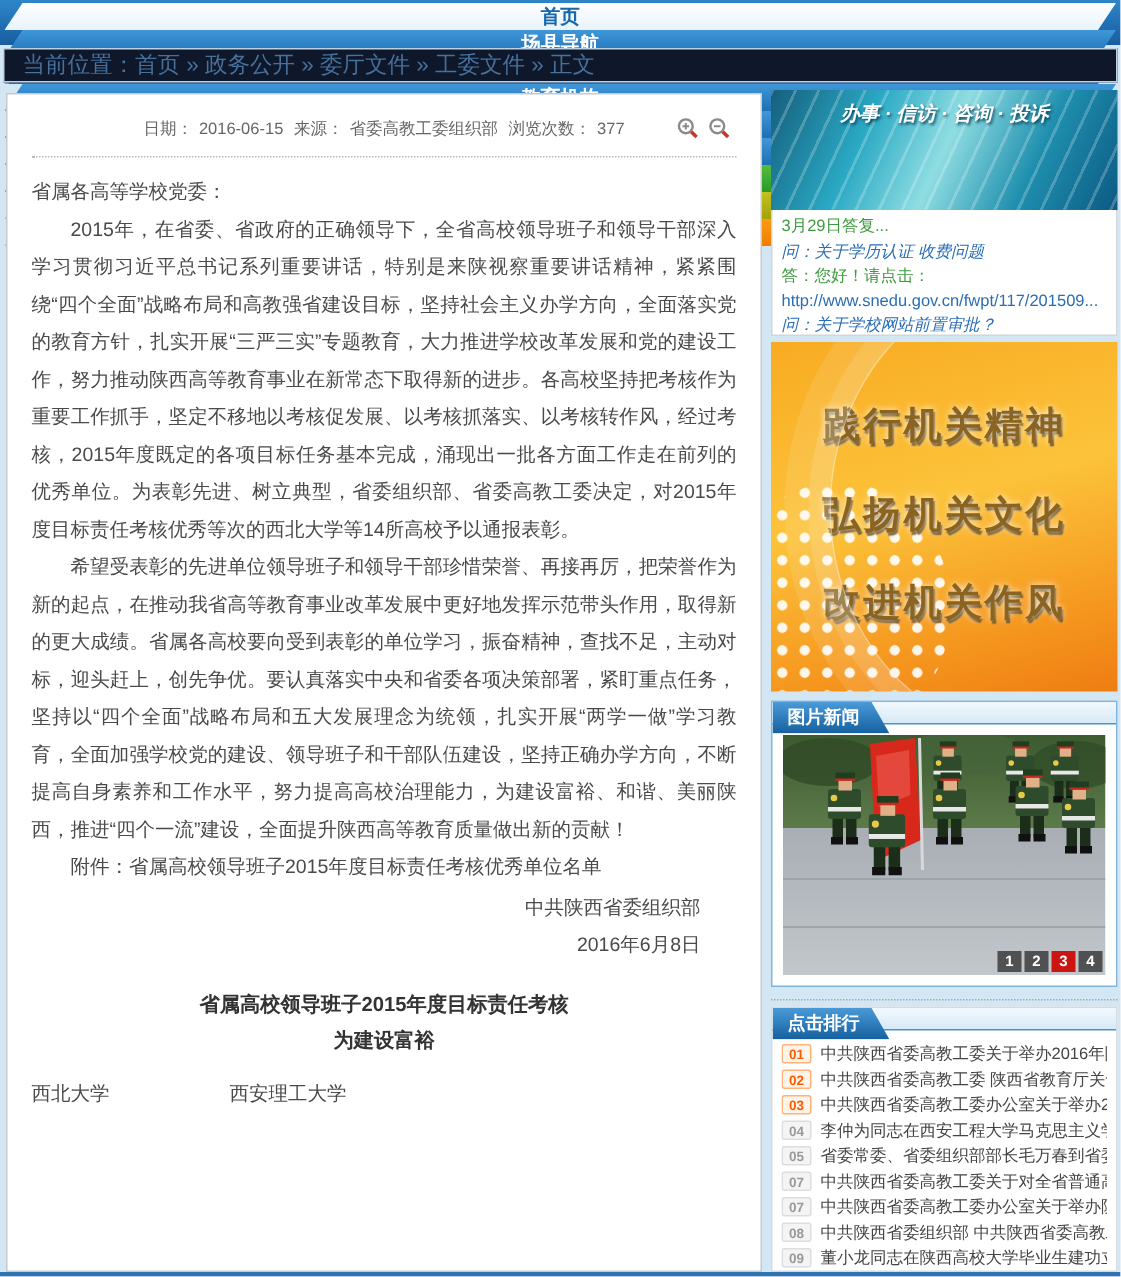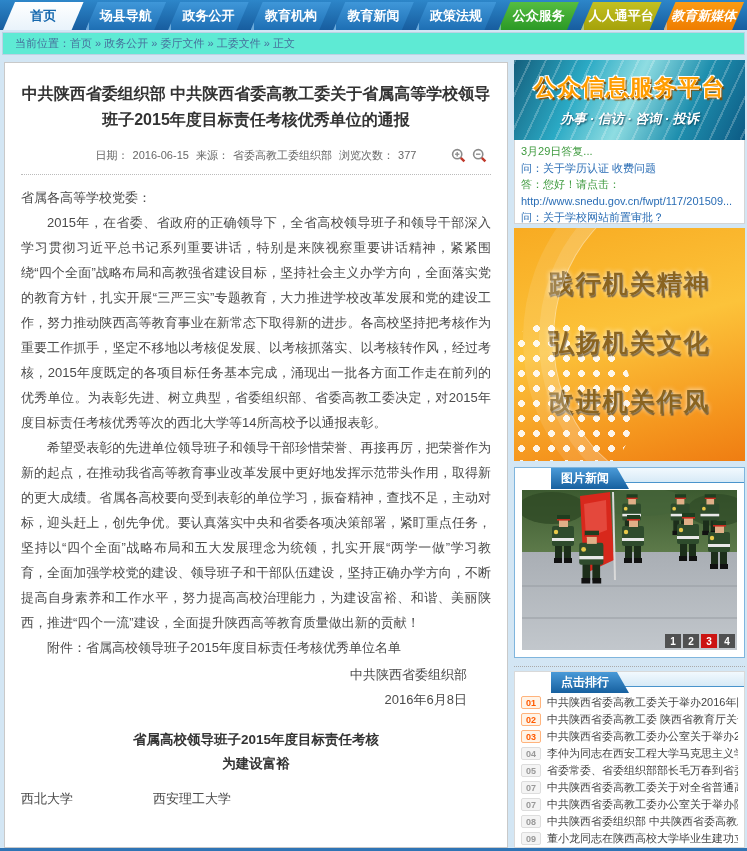--- a/index.html
+++ b/index.html
@@ -8,41 +8,41 @@
     position:relative; overflow:hidden;
     background:#d3e6f4;
     font-family:"Liberation Sans","DejaVu Sans",sans-serif;
     color:#444;
   }
 
   
   .navbar {
     position:absolute; top:0; left:0; width:747px; height:30px;
     background:linear-gradient(#2d86c9,#175d9f);
-    display:flex; align-items:stretch; padding:2px 2px 0 2px;
+    display:flex; align-items:stretch; padding:2px 2px 0 2px;flex-direction:column;
   }
   .nav-tab {
     flex:1; margin:0 1px; position:relative;
     display:flex; align-items:center; justify-content:center;
     font-size:13px; font-weight:bold; color:#fff; cursor:pointer;
     clip-path:polygon(12px 0, 100% 0, calc(100% - 12px) 100%, 0 100%);
     background:linear-gradient(#3f97d9,#1e6fb4);
     box-shadow:inset 3px 0 0 rgba(170,215,245,.55);
   }
   .nav-tab.white { background:linear-gradient(#ffffff,#e9f3fb); color:#1568ae; box-shadow:none; }
   .nav-tab.green { background:linear-gradient(#55bd40,#2b9926); }
   .nav-tab.olive { background:linear-gradient(#c3c021,#a5a20a); }
   .nav-tab.orange{ background:linear-gradient(#fb9b13,#ef7d00);font-style:italic; }
 
   
   .breadcrumb {
     position:absolute; top:32px; left:2px; width:743px; height:23px;
-    background:#5eead4; border:1px solid #bcd2e4;
+    background:#0f172a; border:1px solid #bcd2e4;
     display:flex; align-items:center; padding:0 12px;
-    font-size:11px; color:#46719c;text-align:center;
+    font-size:15px; color:#46719c;text-align:center;
   }
 
   
   .article {
     position:absolute; left:4px; top:62px; width:504px; bottom:3px;
     background:#fff; border:1px solid #c9c9c9;
     padding:0 16px; overflow:hidden;
   }
   .article h1 {
     margin-top:18px; text-align:center;
@@ -84,21 +84,21 @@
     font-size:13px; font-weight:bold; font-style:italic; color:#fff;
     text-shadow:1px 1px 2px #05455e;
   }
 
   .qa-box {
     height:84px; background:#fff; border:1px solid #d5d5d5; border-top:none;
     padding:3px 6px; overflow:hidden; font-size:11px; line-height:16.5px;
     white-space:nowrap;
   }
   .qa-box .g { color:#3e9a3e; }
-  .qa-box .b { color:#2a6db5; }
+  .qa-box .b { color:#2a6db5;font-style:italic; }
   .qa-box .lnk { color:#2a6db5; cursor:pointer; }
   .qa-box div { overflow:hidden; }
 
   .slogan-banner {
     margin-top:4px; height:233px; position:relative; overflow:hidden; cursor:pointer;
     background:linear-gradient(165deg,#f8ab22 0%,#fcc33a 45%,#f5961e 80%,#ef7d12 100%);
     display:flex; flex-direction:column; justify-content:space-around;
     padding:26px 0 30px;
   }
   .slogan-banner::before {
@@ -114,21 +114,20 @@
   .slogan-line {
     position:relative; text-align:center; font-size:25px; font-weight:bold; letter-spacing:2px;
     color:#8a6420;
     text-shadow:0 0 5px rgba(255,255,255,.95), 1px 2px 1px #5f451a;
   }
 
   .side-box { margin-top:6px; background:#fff; border:1px solid #7fb5dd; }
   .side-header {
     height:15px; position:relative; border-bottom:1px solid #4a94cc;
     background:linear-gradient(#f2f9fe,#d7eaf7);
-    margin-left:36px;
   }
   .side-header .tab {
     position:absolute; left:0; top:0; height:21px; line-height:21px;
     padding:0 20px 0 10px; color:#fff; font-size:12px; font-weight:bold;
     background:linear-gradient(#4a9ad8,#16609f);
     clip-path:polygon(0 0, calc(100% - 12px) 0, 100% 100%, 0 100%);
   }
   .photo-wrap { margin:7px; position:relative; height:160px; cursor:pointer; }
   .photo-wrap svg { display:block; }
   .pager { position:absolute; right:2px; bottom:2px; display:flex; gap:2px; }
@@ -184,21 +183,20 @@
   <div class="nav-tab orange">
       <span>教育新媒体</span>
     </div>
 </div>
 
 <div class="breadcrumb">
   <span>当前位置：首页 » 政务公开 » 委厅文件 » 工委文件 » 正文</span>
 </div>
 
 <div class="article">
-  <h1>中共陕西省委组织部 中共陕西省委高教工委关于省属高等学校领导班子2015年度目标责任考核优秀单位的通报</h1>
 
   <div class="meta">
     <span>日期：</span><span>2016-06-15</span>
     <span>来源：</span><span>省委高教工委组织部</span>
     <span>浏览次数：</span><span>377</span>
     <span class="zoom-tools">
       <svg width="15" height="15" viewBox="0 0 15 15">
         <circle cx="6.2" cy="6.2" r="4.6" fill="none" stroke="#8a8a8a" stroke-width="1.6"></circle>
         <line x1="4" y1="6.2" x2="8.4" y2="6.2" stroke="#8a8a8a" stroke-width="1.3"></line>
         <line x1="6.2" y1="4" x2="6.2" y2="8.4" stroke="#8a8a8a" stroke-width="1.3"></line>
@@ -235,21 +233,20 @@
         <span class="c1">西北大学</span>
         <span>西安理工大学</span>
       </div>
 
   </div>
 </div>
 
 <div class="sidebar">
 
   <div class="service-banner">
-    <div class="sb-title">公众信息服务平台</div>
     <div class="sb-sub">办事 · 信访 · 咨询 · 投诉</div>
   </div>
 
   <div class="qa-box">
     <div class="g">3月29日答复...</div>
     <div class="b">问：关于学历认证 收费问题</div>
     <div class="g">答：您好！请点击：</div>
     <div class="lnk">http://www.snedu.gov.cn/fwpt/117/201509...</div>
     <div class="b">问：关于学校网站前置审批？</div>
   </div>

